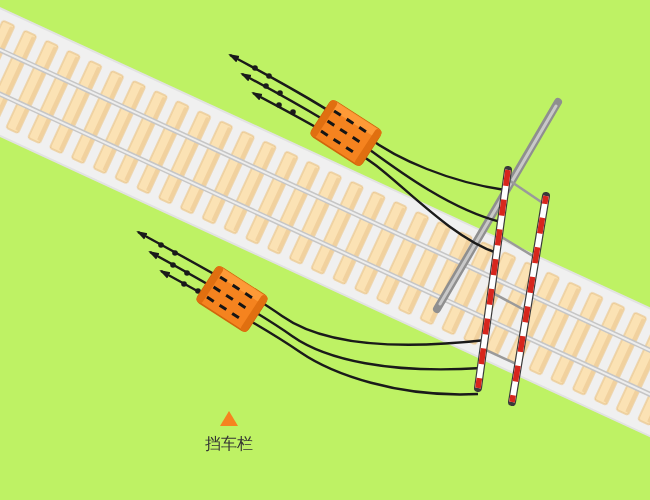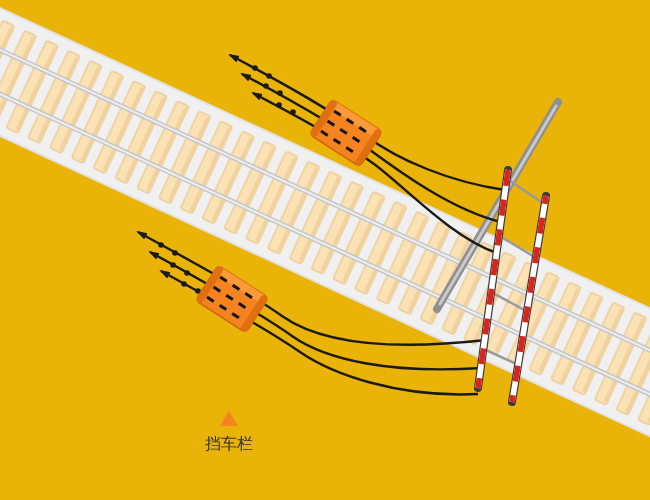--- a/index.html
+++ b/index.html
@@ -1,19 +1,19 @@
 <!DOCTYPE html>
 <html><head>
 <meta charset="utf-8">
 <style>
   html,body{margin:0;padding:0;background:#ffffff;}
   .canvas{
     position:relative;
     width:650px;height:500px;
-    background:#eab308;
+    background:#bef264;
     overflow:hidden;
     font-family:"Liberation Sans", sans-serif;
   }
   svg{display:block;}
   text.legend{
     font-family:"Liberation Sans", sans-serif;
     font-size:16px;
     fill:#333333;
   }
 </style>

